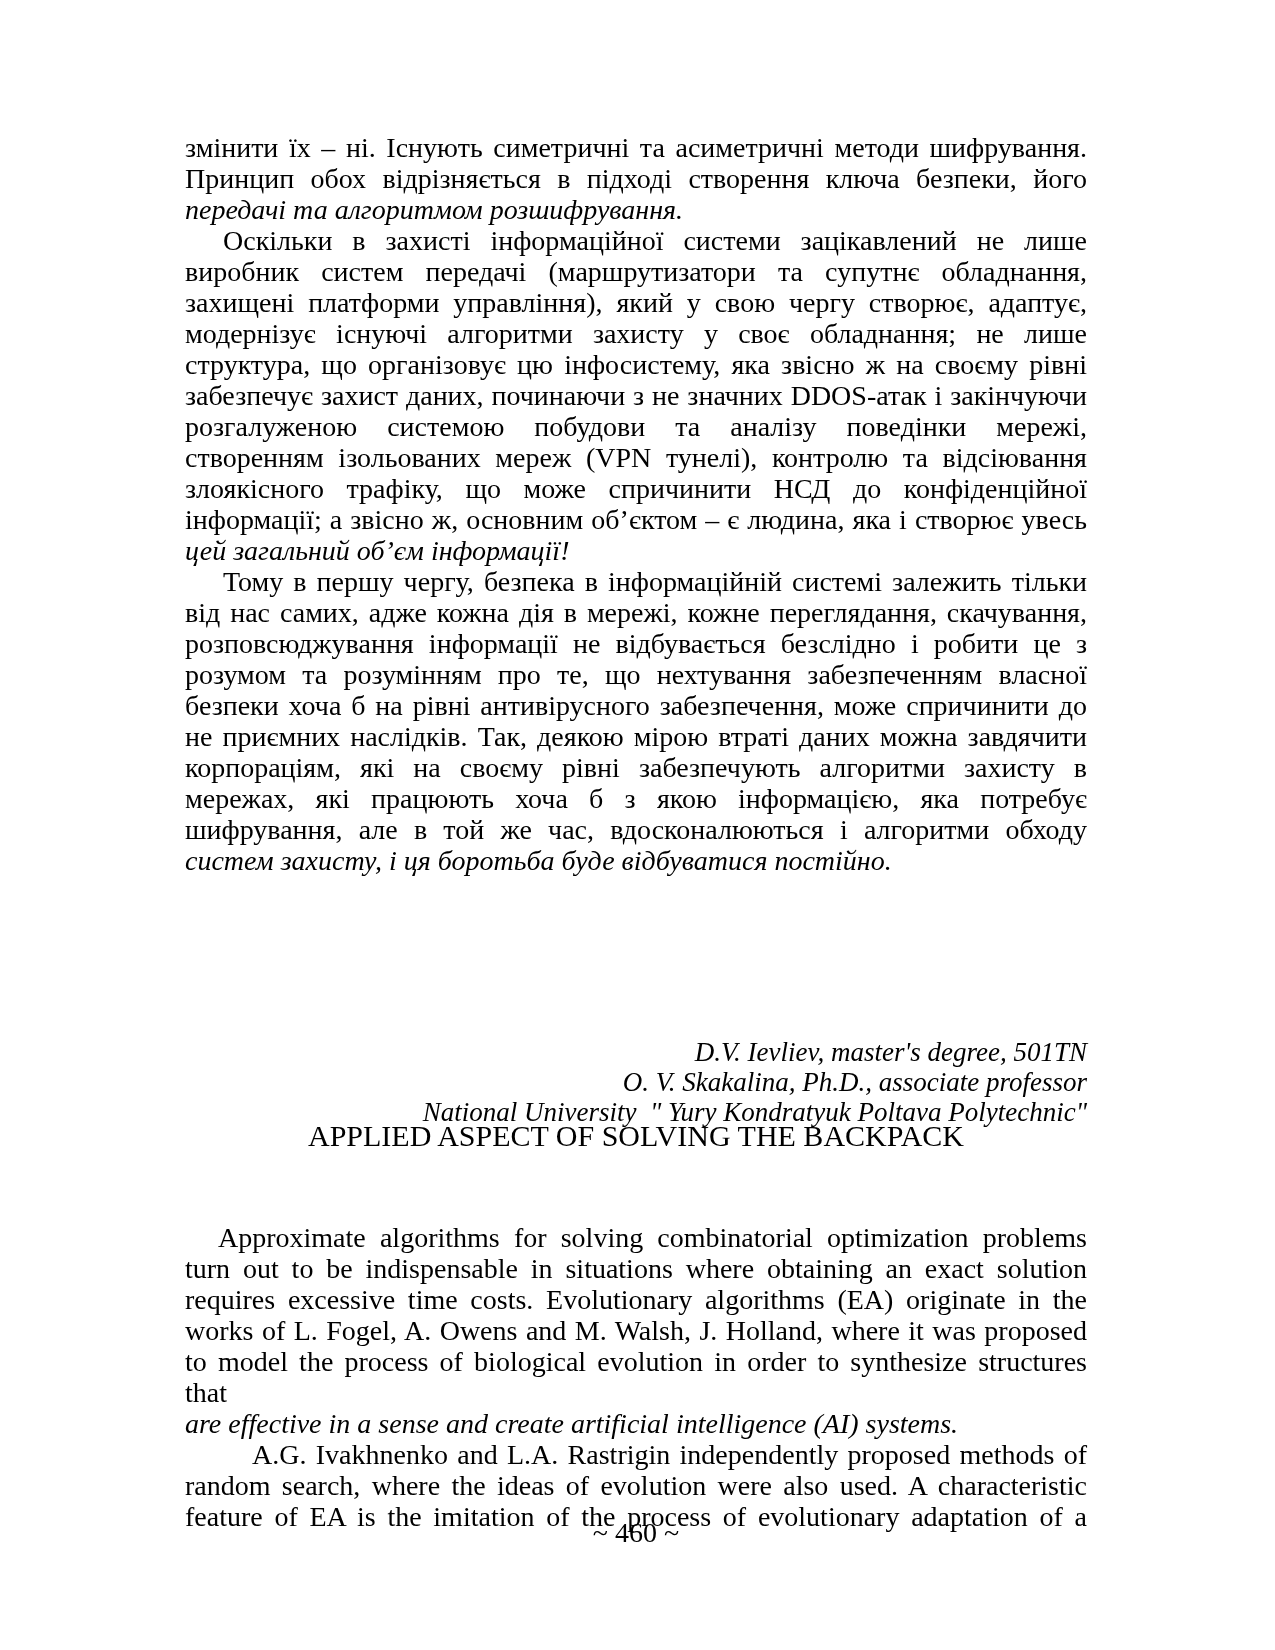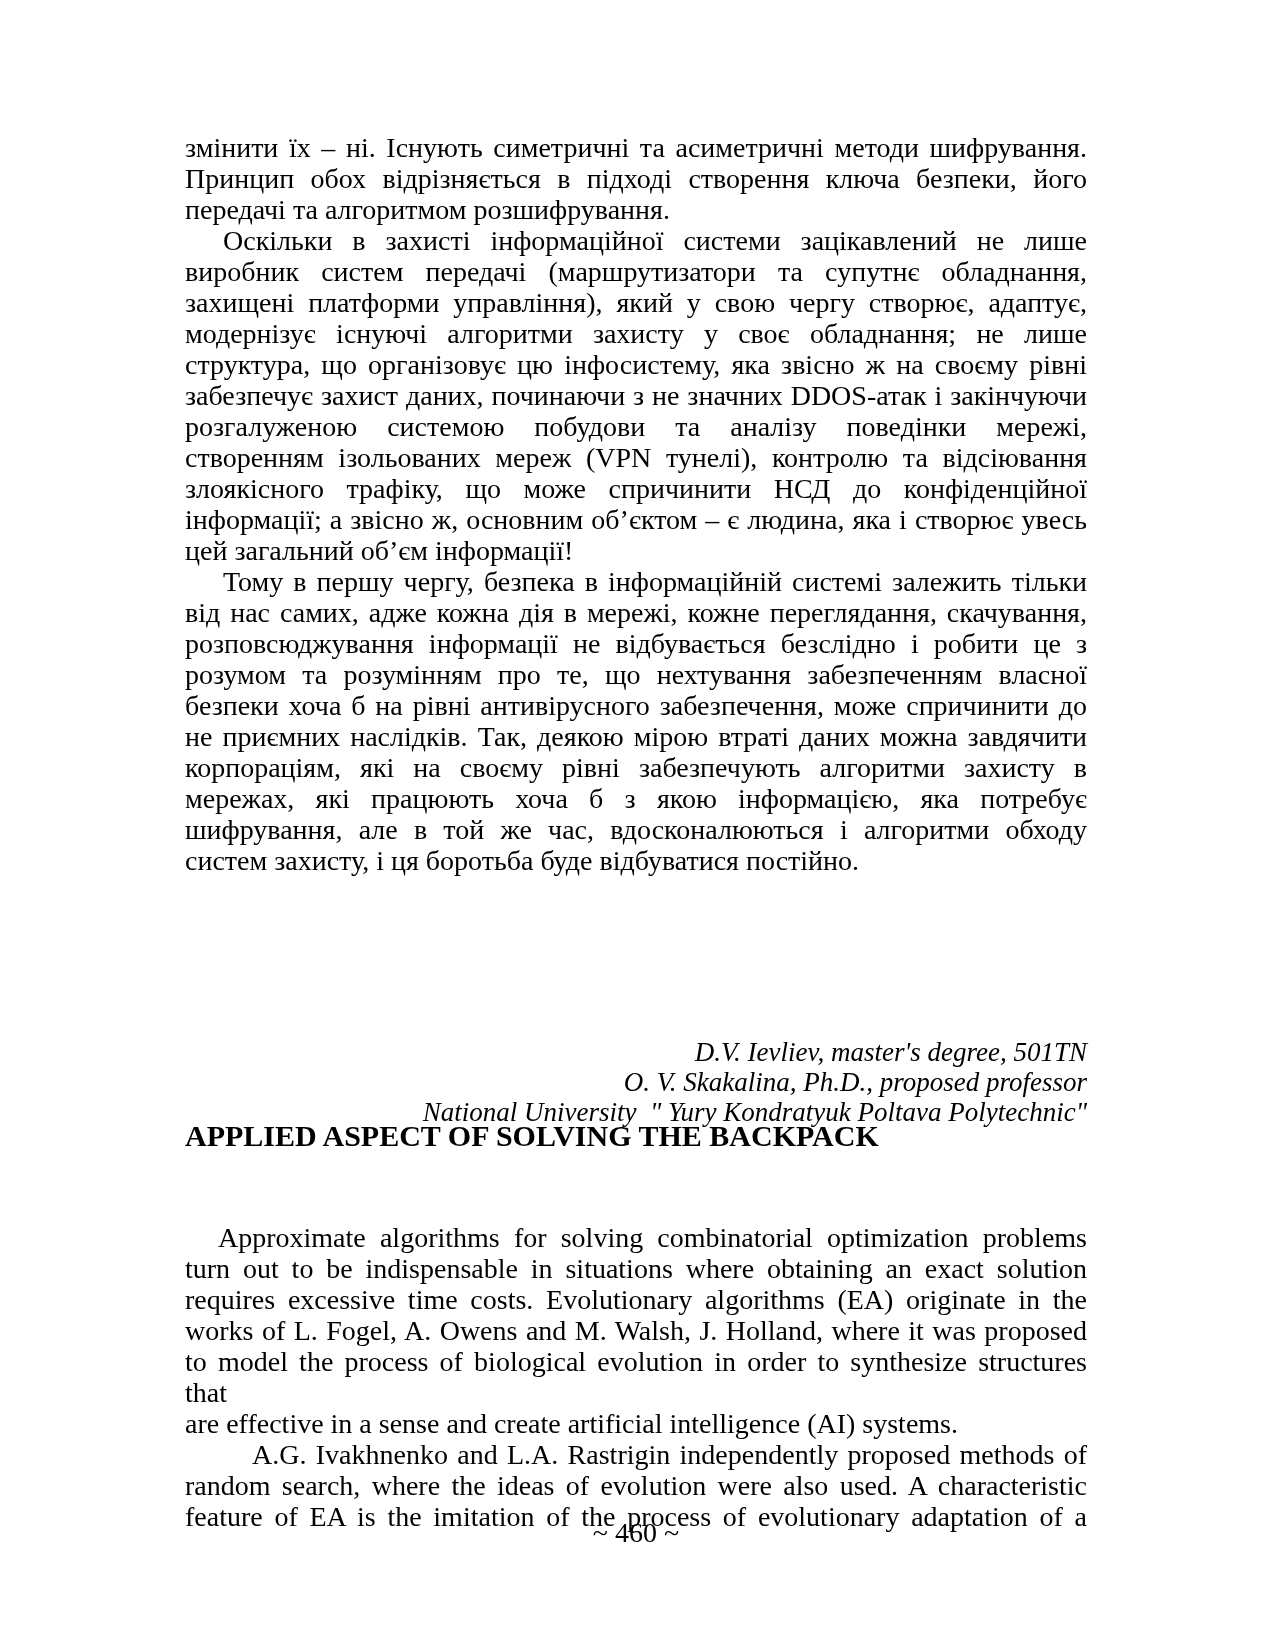--- a/index.html
+++ b/index.html
@@ -22,57 +22,59 @@
     font-size: 28px;
     line-height: 31px;
     white-space: pre-wrap;
   }
   .line {
     text-align: justify;
     text-align-last: justify;
   }
   .line.no-stretch {
     text-align-last: left;
+    font-style: italic;
   }
   
   .udc {
     font-size: 29px;
     font-weight: bold;
     white-space: pre-wrap;
   }
   
   .authors {
     font-size: 27px;
     line-height: 30px;
     font-style: italic;
     text-align: right;
     white-space: pre-wrap;
     margin-top: 29px;
   }
   
   .title {
     font-size: 30px;
     line-height: 39px;
-    font-weight: bold;
+    font-weight: normal;
+    text-align: center;
   }
   
   .footer {
     font-size: 28px;
     text-align: center;
   }
 </style>
 </head>
 <body>
 
 <div class="page">
 
   <div class="textcol body-text" style="top: 132px;"><div class="para"><div class="line">змінити їх – ні. Існують симетричні та асиметричні методи шифрування.</div><div class="line">Принцип обох відрізняється в підході створення ключа безпеки, його</div><div class="line no-stretch">передачі та алгоритмом розшифрування.</div></div><div class="para"><div class="line" style="text-indent: 38px;">Оскільки в захисті інформаційної системи зацікавлений не лише</div><div class="line">виробник систем передачі (маршрутизатори та супутнє обладнання,</div><div class="line">захищені платформи управління), який у свою чергу створює, адаптує,</div><div class="line">модернізує існуючі алгоритми захисту у своє обладнання; не лише</div><div class="line">структура, що організовує цю інфосистему, яка звісно ж на своєму рівні</div><div class="line">забезпечує захист даних, починаючи з не значних DDOS-атак і закінчуючи</div><div class="line">розгалуженою системою побудови та аналізу поведінки мережі,</div><div class="line">створенням ізольованих мереж (VPN тунелі), контролю та відсіювання</div><div class="line">злоякісного трафіку, що може спричинити НСД до конфіденційної</div><div class="line">інформації; а звісно ж, основним об’єктом – є людина, яка і створює увесь</div><div class="line no-stretch">цей загальний об’єм інформації!</div></div><div class="para"><div class="line" style="text-indent: 38px;">Тому в першу чергу, безпека в інформаційній системі залежить тільки</div><div class="line">від нас самих, адже кожна дія в мережі, кожне переглядання, скачування,</div><div class="line">розповсюджування інформації не відбувається безслідно і робити це з</div><div class="line">розумом та розумінням про те, що нехтування забезпеченням власної</div><div class="line">безпеки хоча б на рівні антивірусного забезпечення, може спричинити до</div><div class="line">не приємних наслідків. Так, деякою мірою втраті даних можна завдячити</div><div class="line">корпораціям, які на своєму рівні забезпечують алгоритми захисту в</div><div class="line">мережах, які працюють хоча б з якою інформацією, яка потребує</div><div class="line">шифрування, але в той же час, вдосконалюються і алгоритми обходу</div><div class="line no-stretch">систем захисту, і ця боротьба буде відбуватися постійно.</div></div></div>
 
 
-  <div class="textcol authors" style="top: 1008px;"><div>D.V. Ievliev, master's degree, 501TN</div><div>O. V. Skakalina, Ph.D., proposed professor</div><div>National University  " Yury Kondratyuk Poltava Polytechnic"</div></div>
+  <div class="textcol authors" style="top: 1008px;"><div>D.V. Ievliev, master's degree, 501TN</div><div>O. V. Skakalina, Ph.D., associate professor</div><div>National University  " Yury Kondratyuk Poltava Polytechnic"</div></div>
 
   <div class="textcol title" style="top: 1116px;">
       <div>APPLIED ASPECT OF SOLVING THE BACKPACK</div>
     </div>
 
   <div class="textcol body-text" style="top: 1222px;"><div class="para"><div class="line" style="text-indent: 33px;">Approximate algorithms for solving combinatorial optimization problems</div><div class="line">turn out to be indispensable in situations where obtaining an exact solution</div><div class="line">requires excessive time costs. Evolutionary algorithms (EA) originate in the</div><div class="line">works of L. Fogel, A. Owens and M. Walsh, J. Holland, where it was proposed</div><div class="line">to model the process of biological evolution in order to synthesize structures that</div><div class="line no-stretch">are effective in a sense and create artificial intelligence (AI) systems.</div></div><div class="para"><div class="line" style="text-indent: 67px;">A.G. Ivakhnenko and L.A. Rastrigin independently proposed methods of</div><div class="line">random search, where the ideas of evolution were also used. A characteristic</div><div class="line">feature of EA is the imitation of the process of evolutionary adaptation of a</div></div></div>
 
   <div class="textcol footer" style="top: 1517px;">~ 460 ~</div>
 
 </div>

